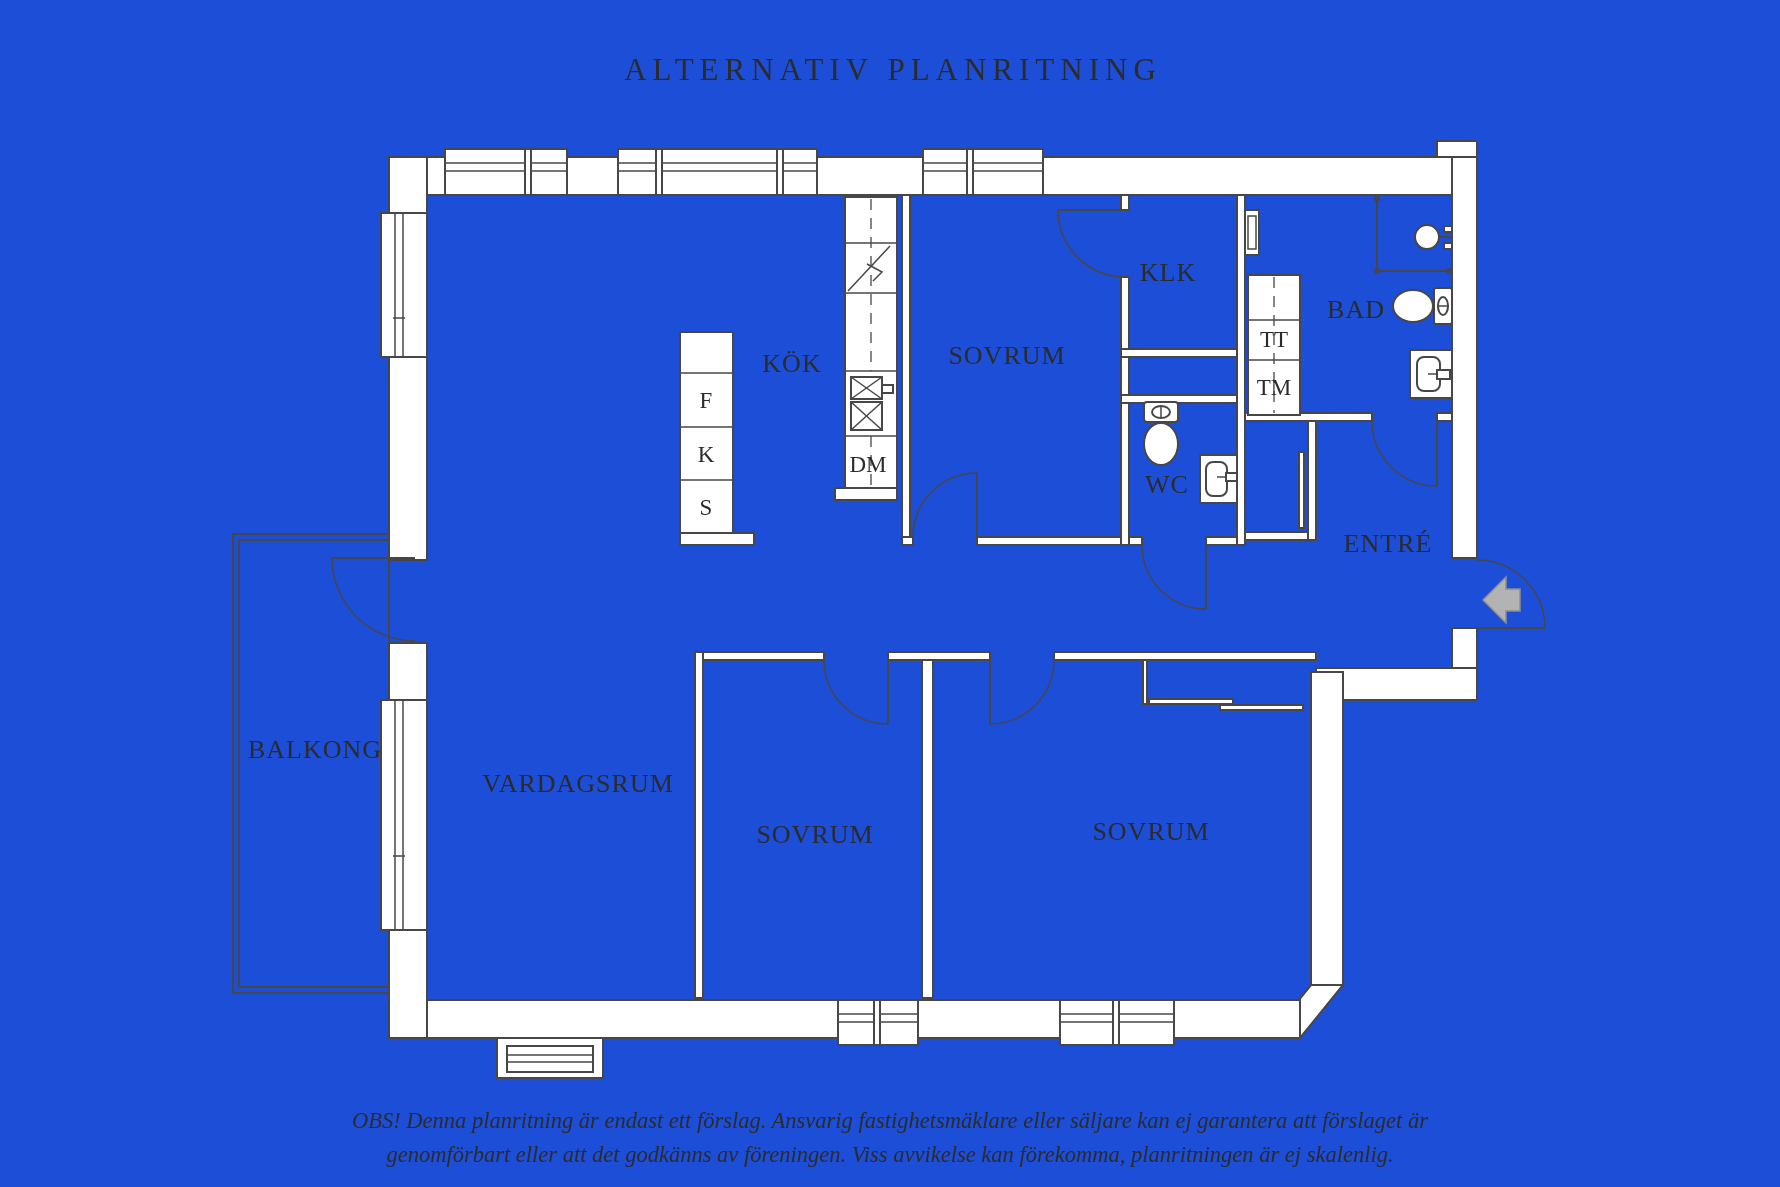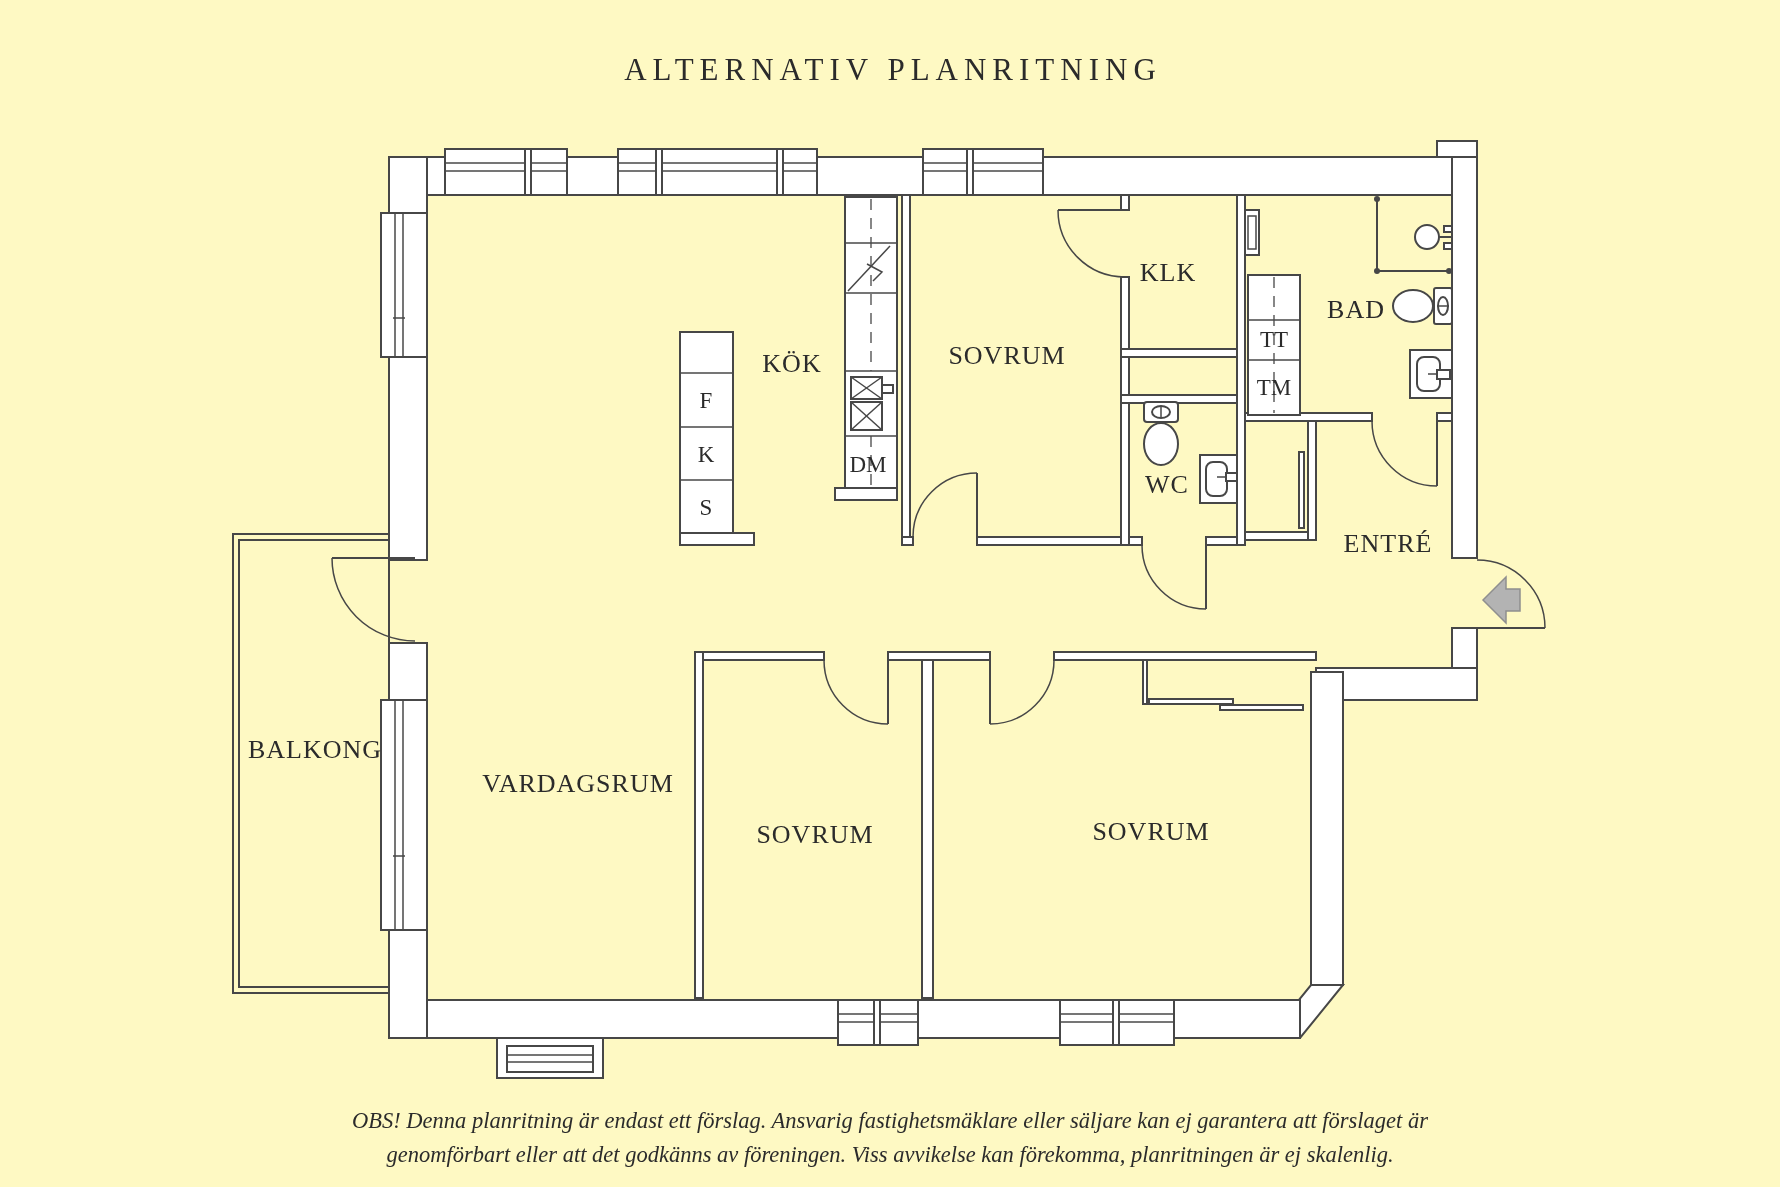--- a/index.html
+++ b/index.html
@@ -1,17 +1,17 @@
 <!DOCTYPE html>
 <html style="--wall: #474747; --text: #2b2b2b;"><head>
 <meta charset="utf-8">
 <style>
   html,body{margin:0;padding:0;background:#ffffff;}
   body{width:1780px;height:1187px;overflow:hidden;font-family:"Liberation Serif","DejaVu Serif",serif;}
-  #stage{position:relative;width:1780px;height:1187px;background:#fef9c3;}
+  #stage{position:relative;width:1780px;height:1187px;background:#1d4ed8;}
   svg{position:absolute;left:0;top:0;}
   .wall{fill:#ffffff;stroke:var(--wall,#474747);stroke-width:2;}
   .thin{fill:none;stroke:var(--wall,#474747);stroke-width:2;}
   .thin15{fill:none;stroke:var(--wall,#474747);stroke-width:1.5;}
   .dash{fill:none;stroke:var(--wall,#474747);stroke-width:1.3;stroke-dasharray:11 8;}
   .fix{fill:#ffffff;stroke:var(--wall,#474747);stroke-width:2;}
   .dot{fill:var(--wall,#474747);stroke:none;}
   text{fill:var(--text,#2b2b2b);}
   .room-label{font-size:26px;letter-spacing:1px;}
   .small-label{font-size:23px;}

